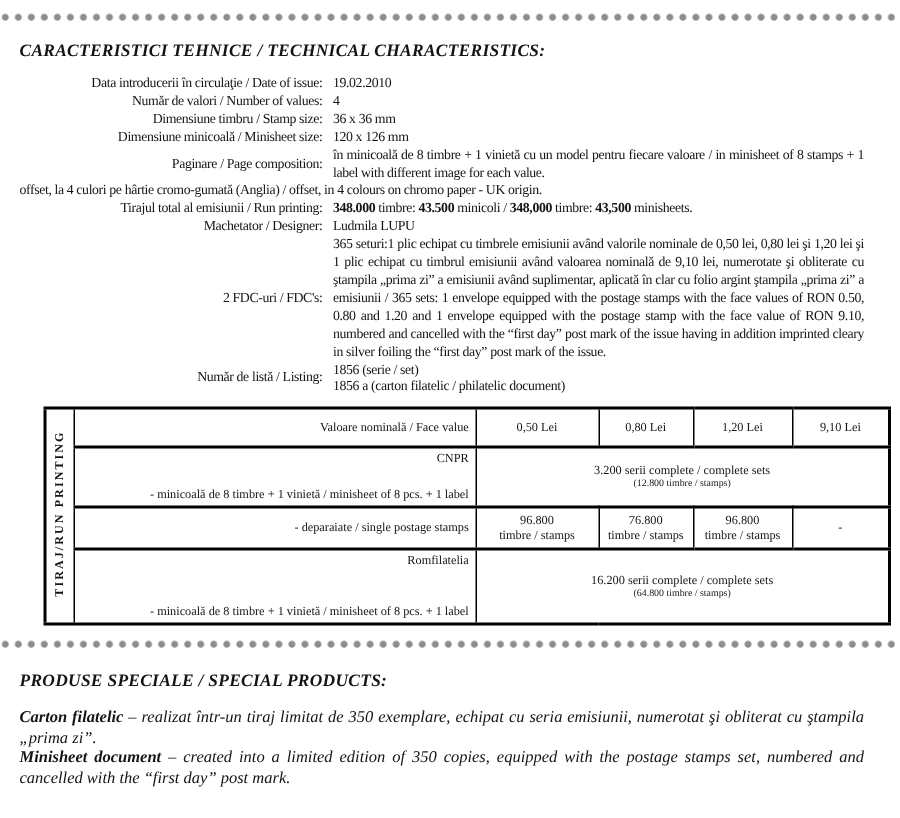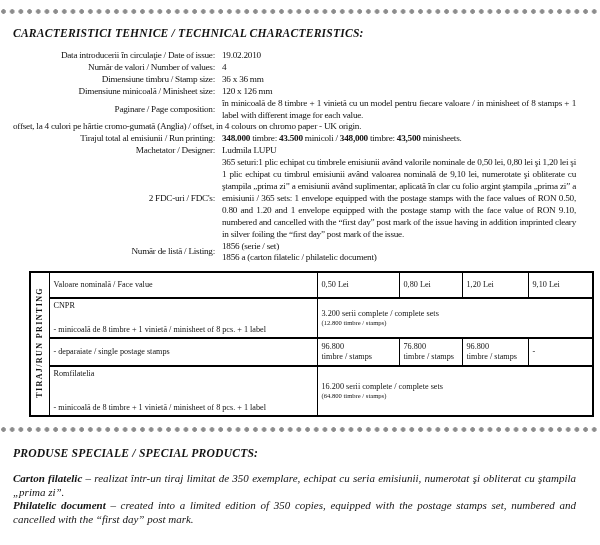--- a/index.html
+++ b/index.html
@@ -73,22 +73,22 @@
   }
   td.side .vert {
     display: inline-block;
     writing-mode: vertical-rl;
     transform: rotate(180deg);
     font-weight: bold;
     font-size: 8px;
     letter-spacing: 1.4px;
     white-space: nowrap;
   }
-  td.desc { text-align: left; padding-left: 8px; }
-  td.cent { text-align: left; }
+  td.desc { text-align: right; padding-left: 8px; }
+  td.cent { text-align: center; }
   .cell-sub { font-size: 6.6px; display: block; }
   .two-line-cell { display: flex; flex-direction: column; justify-content: space-between; height: 100%; }
   td.tall { height: 34px; vertical-align: top; padding-top: 3px; padding-bottom: 3px; }
   td.taller { height: 44px; vertical-align: top; padding-top: 4px; padding-bottom: 4px; }
   td.hdr { height: 20px; }
   td.singles { height: 22px; }
   .cmp-name { font-weight: normal; }
 
   
   .special { margin: 15px 24px 0 13px; }
@@ -232,17 +232,17 @@
     </tr>
   </tbody>
     </table>
 
   <div class="dots mid"></div>
 
   <div class="special">
     <div class="section-title">PRODUSE SPECIALE / SPECIAL PRODUCTS:</div>
     <div class="special-body">
       <p><span class="lead">Carton filatelic</span><span> – realizat într-un tiraj limitat de 350 exemplare, echipat cu seria emisiunii, numerotat şi obliterat cu ştampila „prima zi”.</span></p>
-      <p><span class="lead">Philatelic document</span><span> – created into a limited edition of 350 copies, equipped with the postage stamps set,  numbered and  cancelled with the “first day” post mark.</span></p>
+      <p><span class="lead">Minisheet document</span><span> – created into a limited edition of 350 copies, equipped with the postage stamps set,  numbered and  cancelled with the “first day” post mark.</span></p>
     </div>
   </div>
 
 </div>
 
 </body></html>

